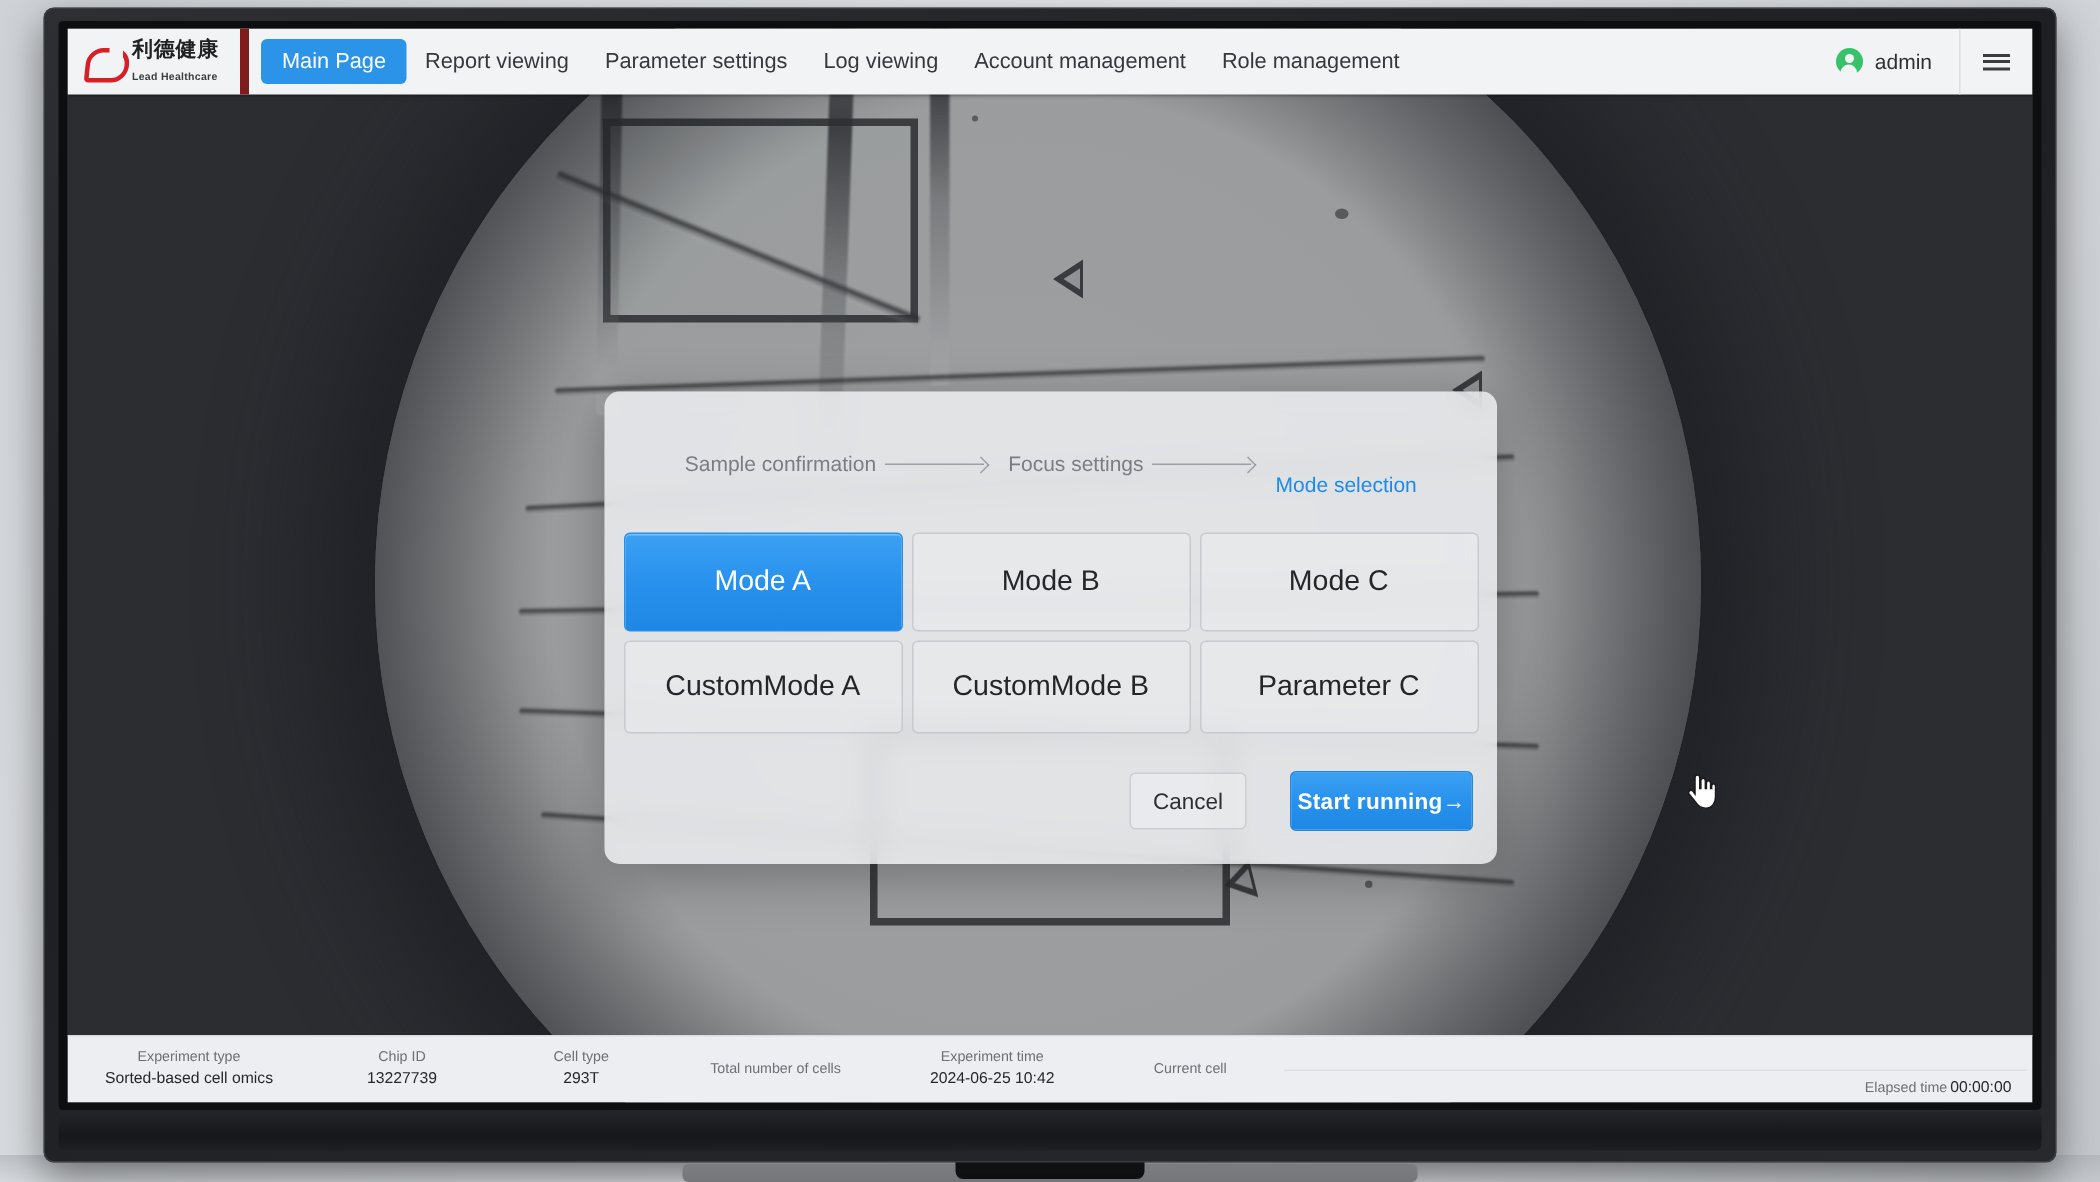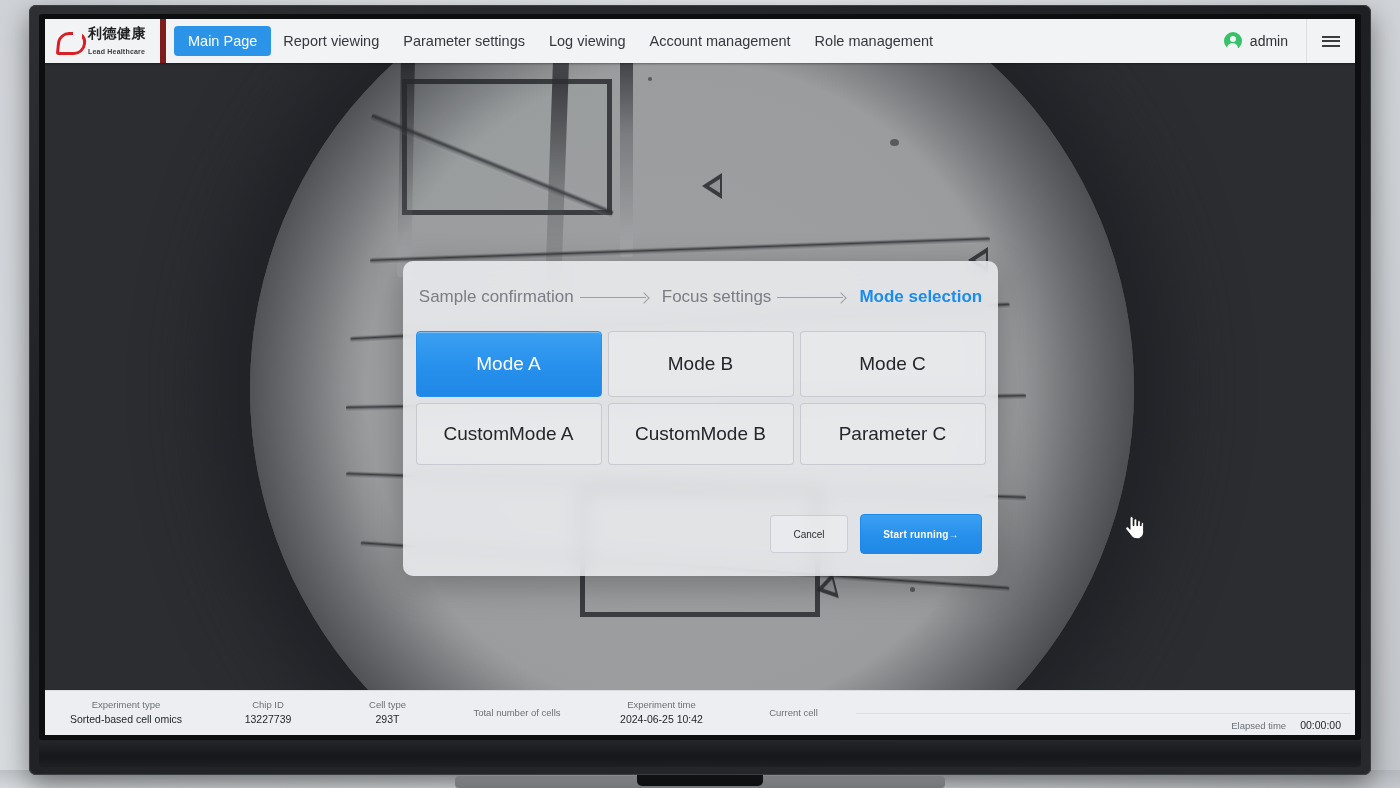--- a/index.html
+++ b/index.html
@@ -205,22 +205,22 @@
     border-radius: 10px;
     box-shadow: 0 8px 34px rgba(0,0,0,.28);
     backdrop-filter: blur(9px);
     -webkit-backdrop-filter: blur(9px);
     z-index: 30;
   }
   .stepper {
     display:flex; align-items:center; justify-content:center;
     gap: 0; padding-top: 26px;
   }
-  .step { font-size: 17px; color:#7a7e84; white-space:nowrap; }
-  .step.active { color:#1a8cf0; font-weight:700; }
+  .step { font-size: 14px; color:#7a7e84; white-space:nowrap; }
+  .step.active { color:#1a8cf0; font-weight:400;margin-top:28px; }
   .step-arrow {
     width: 76px; height: 10px;
     position: relative; margin: 0 6px;
   }
   .step-arrow::before{
     content:""; position:absolute; left:0; top:5px; width:66px; height:1px;
     background:#9aa0a6;
   }
   .step-arrow::after{
     content:""; position:absolute; right:8px; top:1.5px;
@@ -252,24 +252,24 @@
     box-shadow: inset 0 1px 0 rgba(255,255,255,.35);
   }
   .mode.custom { height: 60px; }
 
   .modal-actions {
     display:flex; justify-content:flex-end; align-items:center;
     gap: 12px;
     position:absolute; right: 16px; bottom: 22px;
   }
   .btn {
-    font-size: 10px;
+    font-size: 15px;
     border-radius: 4px;
     cursor: default;
-    display:flex; align-items:center; justify-content:center;
+    display:flex; align-items:center; justify-content:center;margin-left:17px;
   }
   .btn-cancel {
     width: 76px; height: 36px;
     background: rgba(250,250,251,.35);
     border: 1px solid rgba(196,200,205,.8);
     color:#2c2f33;
   }
   .btn-primary {
     width: 120px; height: 38px;
     background: linear-gradient(180deg,#3aa0f2 0%, #2790ec 55%, #1f88e6 100%);
@@ -295,21 +295,21 @@
   .status-track {
     flex:1;
     position:relative;
     display:flex; align-items:flex-end; justify-content:flex-end;
   }
   .status-track::before{
     content:""; position:absolute; left:4px; right:4px; top:50%;
     height:1px; background:#dcdfe2;
   }
   .elapsed {
-    display:flex; align-items:center; gap:14px;
+    display:flex; align-items:center; gap:2px;
     padding-right: 14px; padding-bottom: 4px;
     position:relative;
   }
   .elapsed-label{ font-size:9.5px; color:#6c7075; }
   .elapsed-value{ font-size:10.5px; color:#25282b; }
 
   
   .cursor {
     position:absolute; left: 1124px; top: 516px;
     z-index: 60; pointer-events:none;

